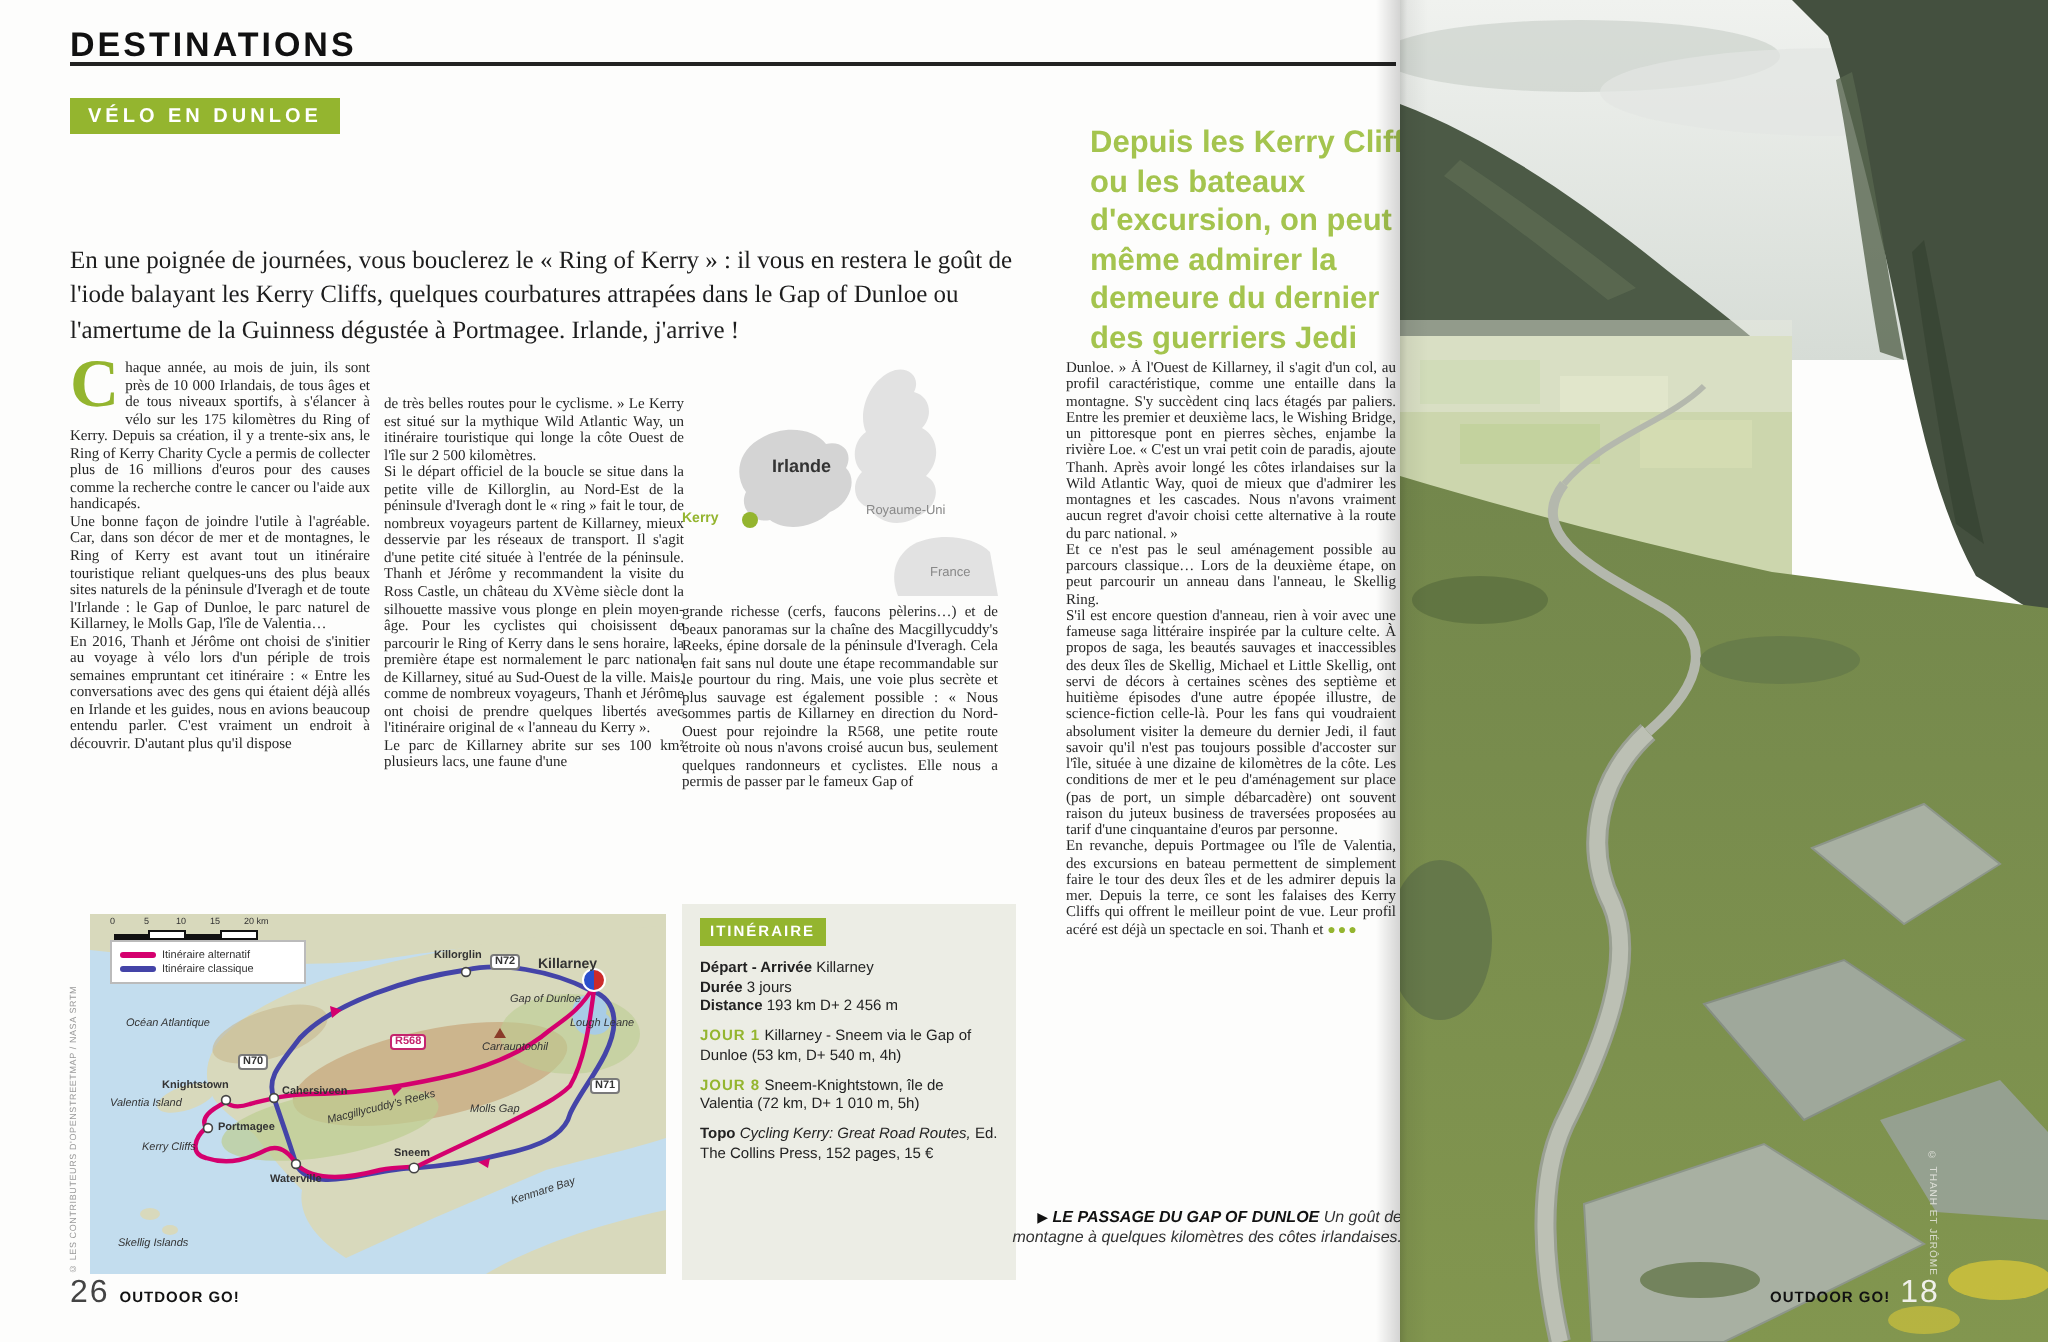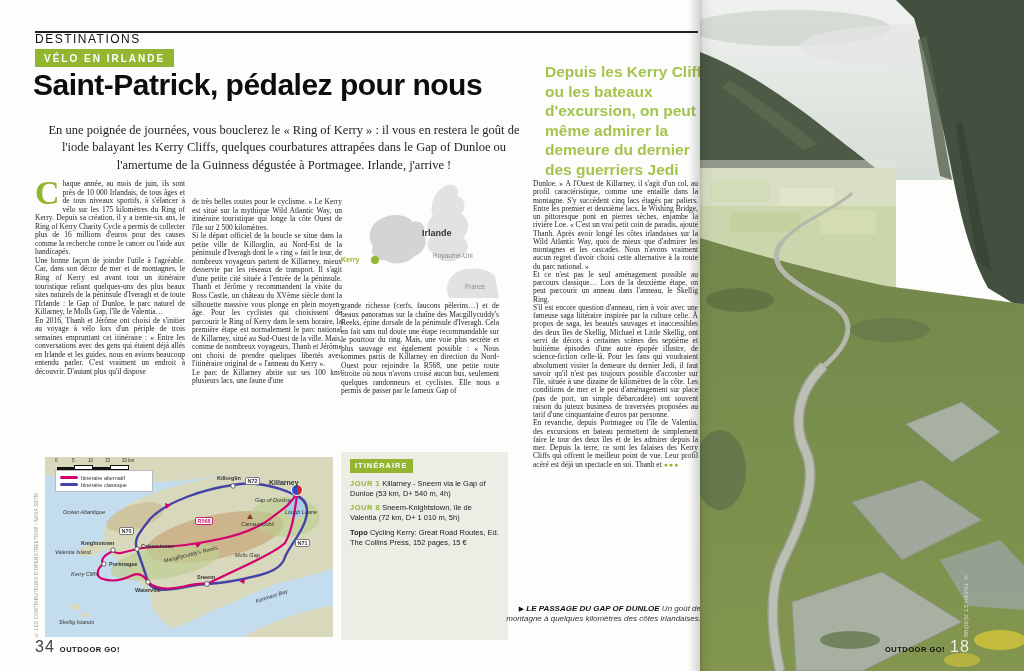--- a/index.html
+++ b/index.html
@@ -1,44 +1,44 @@
 <!DOCTYPE html>
 <html lang="fr"><head>
 <meta charset="utf-8">
 <style>
   html,body{margin:0;padding:0;background:#e9e9e9;}
   .spread{position:relative;width:1024px;height:671px;background:#fdfdfc;overflow:hidden;
           font-family:"Liberation Sans",sans-serif;color:#222;}
   
-  .section-head{position:absolute;left:35px;top:13px;font-size:12px;font-weight:normal;
-                letter-spacing:1.5px;color:#111;margin-top:19px;}
+  .section-head{position:absolute;left:35px;top:13px;font-size:17px;font-weight:bold;
+                letter-spacing:1.5px;color:#111;}
   .head-rule{position:absolute;left:35px;top:31px;width:663px;height:1.5px;background:#222;}
   .kicker{position:absolute;left:35px;top:49px;background:#94b52f;color:#fff;font-size:10px;
           font-weight:bold;letter-spacing:2px;padding:4px 9px 3px;}
   .headline{position:absolute;left:33px;top:68px;width:560px;font-size:30px;font-weight:bold;
             letter-spacing:-0.5px;color:#0d0d0d;}
   .intro{position:absolute;left:35px;top:122px;width:498px;font-family:"Liberation Serif",serif;
-         font-size:12.5px;line-height:1.38;color:#1d1d1d;text-align:center;}
+         font-size:12.5px;line-height:1.38;color:#1d1d1d;}
   .quote{position:absolute;left:545px;top:62px;width:172px;font-size:15.5px;line-height:1.26;
          color:#a4c44e;font-weight:bold;}
   .col{position:absolute;top:180px;font-family:"Liberation Serif",serif;font-size:7.5px;
        line-height:1.14;text-align:justify;color:#262626;overflow:hidden;}
   .col .body-text{white-space:pre-line;}
   .col1{left:35px;width:150px;height:272px;}
   .col2{left:192px;width:150px;height:272px;margin-top:18px;}
   .col3{left:341px;width:158px;height:272px;}
   .col3-text{position:absolute;left:0;top:122px;width:158px;height:150px;overflow:hidden;}
   .col4{left:533px;width:165px;height:386px;line-height:1.10;}
   .dropcap{float:left;font-size:34px;line-height:26px;font-weight:bold;color:#94b52f;
            padding-right:3px;font-family:"Liberation Serif",serif;}
   .dots{color:#94b52f;font-size:7px;letter-spacing:1px;}
   
   .inset{position:absolute;left:0;top:0;width:158px;height:118px;}
   .inset span{position:absolute;font-family:"Liberation Sans",sans-serif;}
-  .lbl-irlande{left:45px;top:48px;font-size:9px;font-weight:bold;color:#333;margin-left:36px;}
+  .lbl-irlande{left:45px;top:48px;font-size:9px;font-weight:bold;color:#333;}
   .lbl-uk{left:92px;top:72px;font-size:6.5px;color:#888;}
   .lbl-france{left:124px;top:103px;font-size:6.5px;color:#888;}
   .lbl-kerry{left:0px;top:76px;font-size:7px;font-weight:bold;color:#94b52f;}
   
   .map{position:absolute;left:45px;top:457px;width:288px;height:180px;background:#c3ddee;overflow:hidden;}
   .map span{position:absolute;font-size:5.5px;color:#333;white-space:nowrap;}
   .town{font-weight:bold;}
   .sea-lbl{color:#5b87a8;font-style:italic;}
   .ridge-lbl{color:#8a6b43;font-style:italic;}
   .pink-lbl{color:#c4256e;font-style:italic;}
@@ -55,21 +55,21 @@
   .map-credit{position:absolute;left:34px;top:457px;height:180px;font-size:4.5px;color:#999;
               writing-mode:vertical-rl;transform:rotate(180deg);letter-spacing:.3px;}
   
   .itin{position:absolute;left:341px;top:452px;width:167px;height:188px;background:#ecede5;
         padding:7px 9px;box-sizing:border-box;font-size:7.5px;line-height:1.3;color:#222;}
   .itin-label{display:inline-block;background:#94b52f;color:#fff;font-weight:bold;font-size:7.5px;
               letter-spacing:1px;padding:2px 5px;margin-bottom:6px;}
   .itin b{font-weight:bold;}
   .itin .grp{margin-bottom:5px;}
   .day-k{color:#94b52f;font-weight:bold;letter-spacing:.5px;}
-  .topo-title{}
+  .topo-title{font-style:italic;}
   
   .caption{position:absolute;left:505px;top:604px;width:196px;text-align:right;font-size:8px;
            line-height:1.3;font-style:italic;color:#333;}
   .caption b{font-weight:bold;color:#111;}
   .cap-marker{color:#111;font-style:normal;font-size:7px;}
   .footer-left{position:absolute;left:35px;top:638px;display:flex;align-items:baseline;gap:5px;}
   .page-num{font-size:16px;font-weight:300;color:#444;letter-spacing:1px;}
   .brand{font-size:7.5px;font-weight:bold;color:#111;letter-spacing:.5px;}
   
   .photo{position:absolute;left:700px;top:0;width:324px;height:671px;overflow:hidden;}
@@ -80,22 +80,21 @@
   .photo-credit{position:absolute;left:963px;top:575px;height:70px;font-size:5px;color:#e8e8e2;
                 writing-mode:vertical-rl;letter-spacing:.5px;opacity:.85;}
 </style>
 </head>
 <body>
 
 <div class="spread">
 
   <div class="section-head">DESTINATIONS</div>
   <div class="head-rule"></div>
-  <div class="kicker">VÉLO EN IRLANDE</div>
-  <h1 class="headline" style="margin:0;">Saint-Patrick, pédalez pour nous</h1>
+  <div class="kicker">VÉLO EN DUNLOE</div>
   <div class="intro">En une poignée de journées, vous bouclerez le « Ring of Kerry » : il vous en restera le goût de l'iode balayant les Kerry Cliffs, quelques courbatures attrapées dans le Gap of Dunloe ou l'amertume de la Guinness dégustée à Portmagee. Irlande, j'arrive !</div>
   <div class="quote">Depuis les Kerry Cliffs ou les bateaux d'excursion, on peut même admirer la demeure du dernier des guerriers Jedi</div>
 
   <div class="col col1">
     <span class="dropcap">C</span><span class="body-text">haque année, au mois de juin, ils sont près de 10 000 Irlandais, de tous âges et de tous niveaux sportifs, à s'élancer à vélo sur les 175 kilomètres du Ring of Kerry. Depuis sa création, il y a trente-six ans, le Ring of Kerry Charity Cycle a permis de collecter plus de 16 millions d'euros pour des causes comme la recherche contre le cancer ou l'aide aux handicapés.
 Une bonne façon de joindre l'utile à l'agréable. Car, dans son décor de mer et de montagnes, le Ring of Kerry est avant tout un itinéraire touristique reliant quelques-uns des plus beaux sites naturels de la péninsule d'Iveragh et de toute l'Irlande : le Gap of Dunloe, le parc naturel de Killarney, le Molls Gap, l'île de Valentia…
 En 2016, Thanh et Jérôme ont choisi de s'initier au voyage à vélo lors d'un périple de trois semaines empruntant cet itinéraire : « Entre les conversations avec des gens qui étaient déjà allés en Irlande et les guides, nous en avions beaucoup entendu parler. C'est vraiment un endroit à découvrir. D'autant plus qu'il dispose</span>
   </div>
   <div class="col col2">
     <span class="body-text">de très belles routes pour le cyclisme. » Le Kerry est situé sur la mythique Wild Atlantic Way, un itinéraire touristique qui longe la côte Ouest de l'île sur 2 500 kilomètres.
@@ -217,32 +216,37 @@
     <span class="sea-lbl" style="left:240px;top:52px;">Lough Leane</span>
     
     <span class="shield" style="left:200px;top:20px;">N72</span>
     <span class="shield" style="left:74px;top:70px;">N70</span>
     <span class="shield" style="left:250px;top:82px;">N71</span>
     <span class="shield r" style="left:150px;top:60px;">R568</span>
   </div>
 
   <div class="itin">
     <div class="itin-label">ITINÉRAIRE</div>
+    <div class="grp">
+      <div><b>Départ - Arrivée</b> <span>Killarney</span></div>
+      <div><b>Durée</b> <span>3 jours</span></div>
+      <div><b>Distance</b> <span>193 km  D+ 2 456 m</span></div>
+    </div>
     <div class="grp"><span class="day-k">JOUR 1</span> <span>Killarney - Sneem via le Gap of Dunloe (53 km, D+ 540 m, 4h)</span></div>
     <div class="grp"><span class="day-k">JOUR 8</span> <span>Sneem-Knightstown, île de Valentia (72 km, D+ 1 010 m, 5h)</span></div>
     <div class="grp"><b>Topo</b> <span class="topo-title">Cycling Kerry: Great Road Routes,</span> <span>Ed. The Collins Press, 152 pages, 15 €</span></div>
   </div>
 
   <div class="caption">
     <span class="cap-marker">▶</span>
     <b>LE PASSAGE DU GAP OF DUNLOE</b>
     <span>Un goût de montagne à quelques kilomètres des côtes irlandaises.</span>
   </div>
   <div class="footer-left">
-    <span class="page-num">34</span>
+    <span class="page-num">26</span>
     <span class="brand">OUTDOOR GO!</span>
   </div>
 
   <div class="photo">
     <svg width="324" height="671" viewBox="0 0 324 671" preserveAspectRatio="none">
       <defs>
         <linearGradient id="sky" x1="0" y1="0" x2="0" y2="1">
           <stop offset="0" stop-color="#f0f2ef"></stop>
             <stop offset="1" stop-color="#d6dcd6"></stop>
         </linearGradient>

